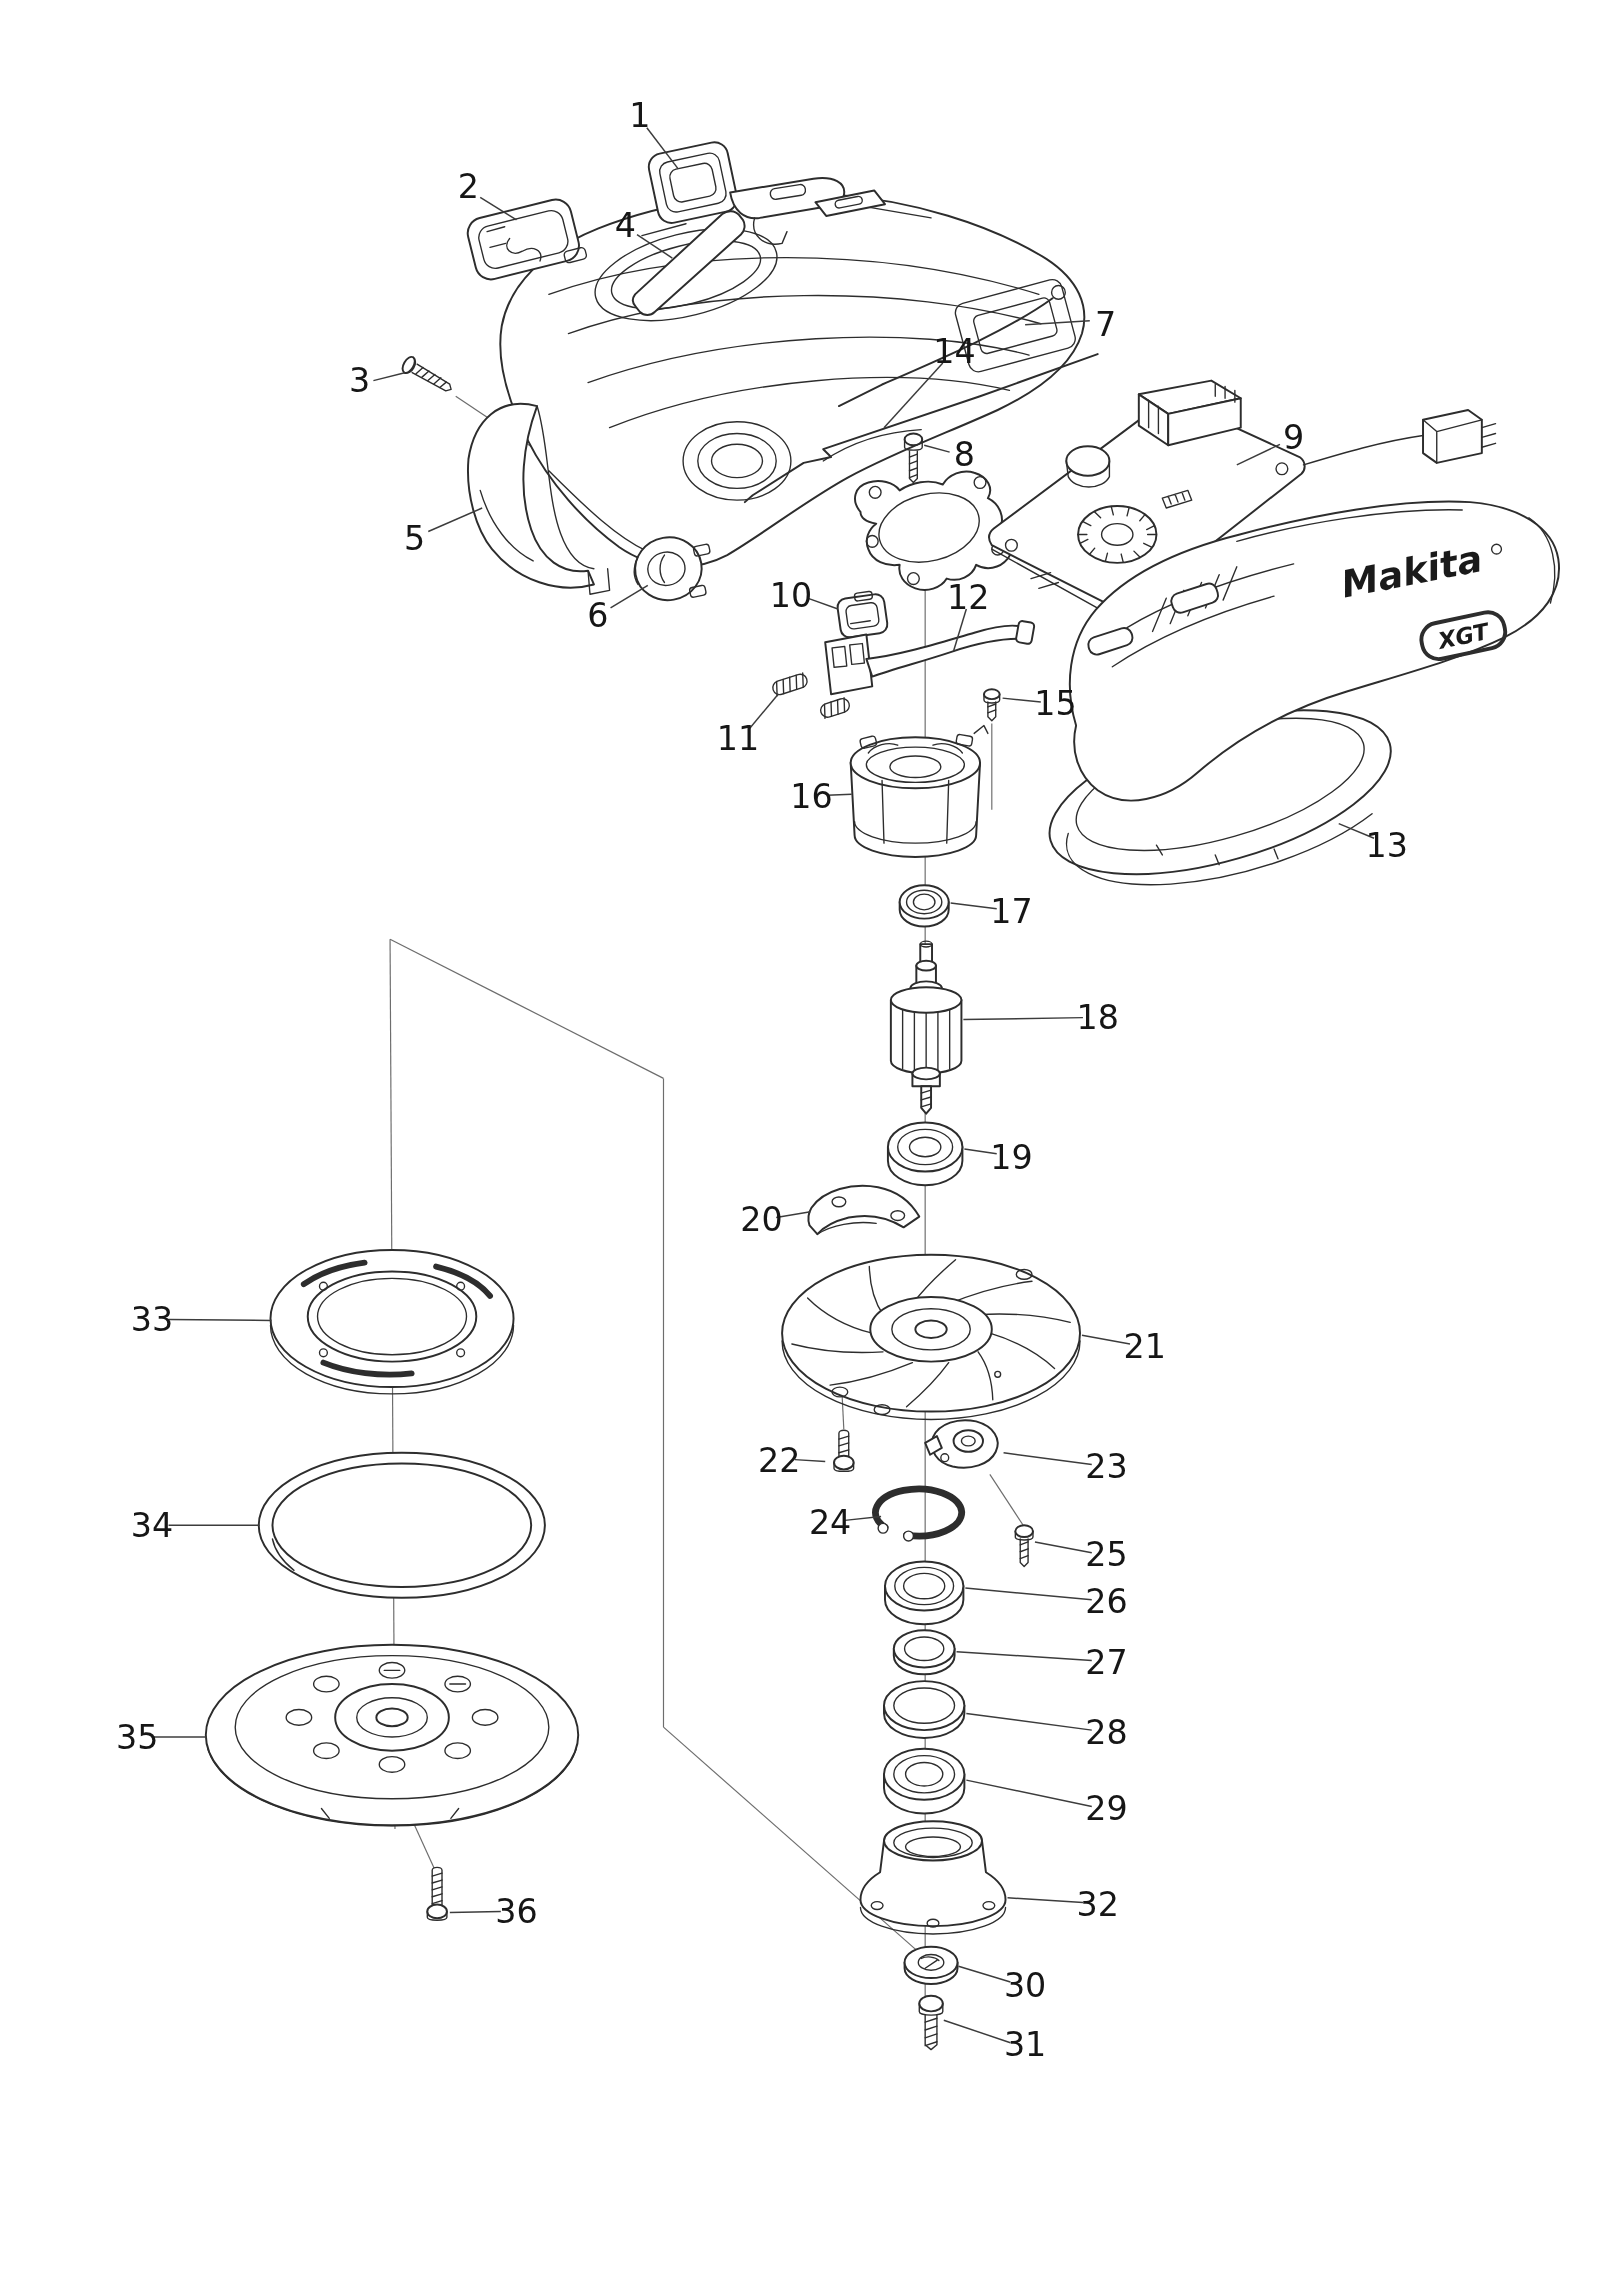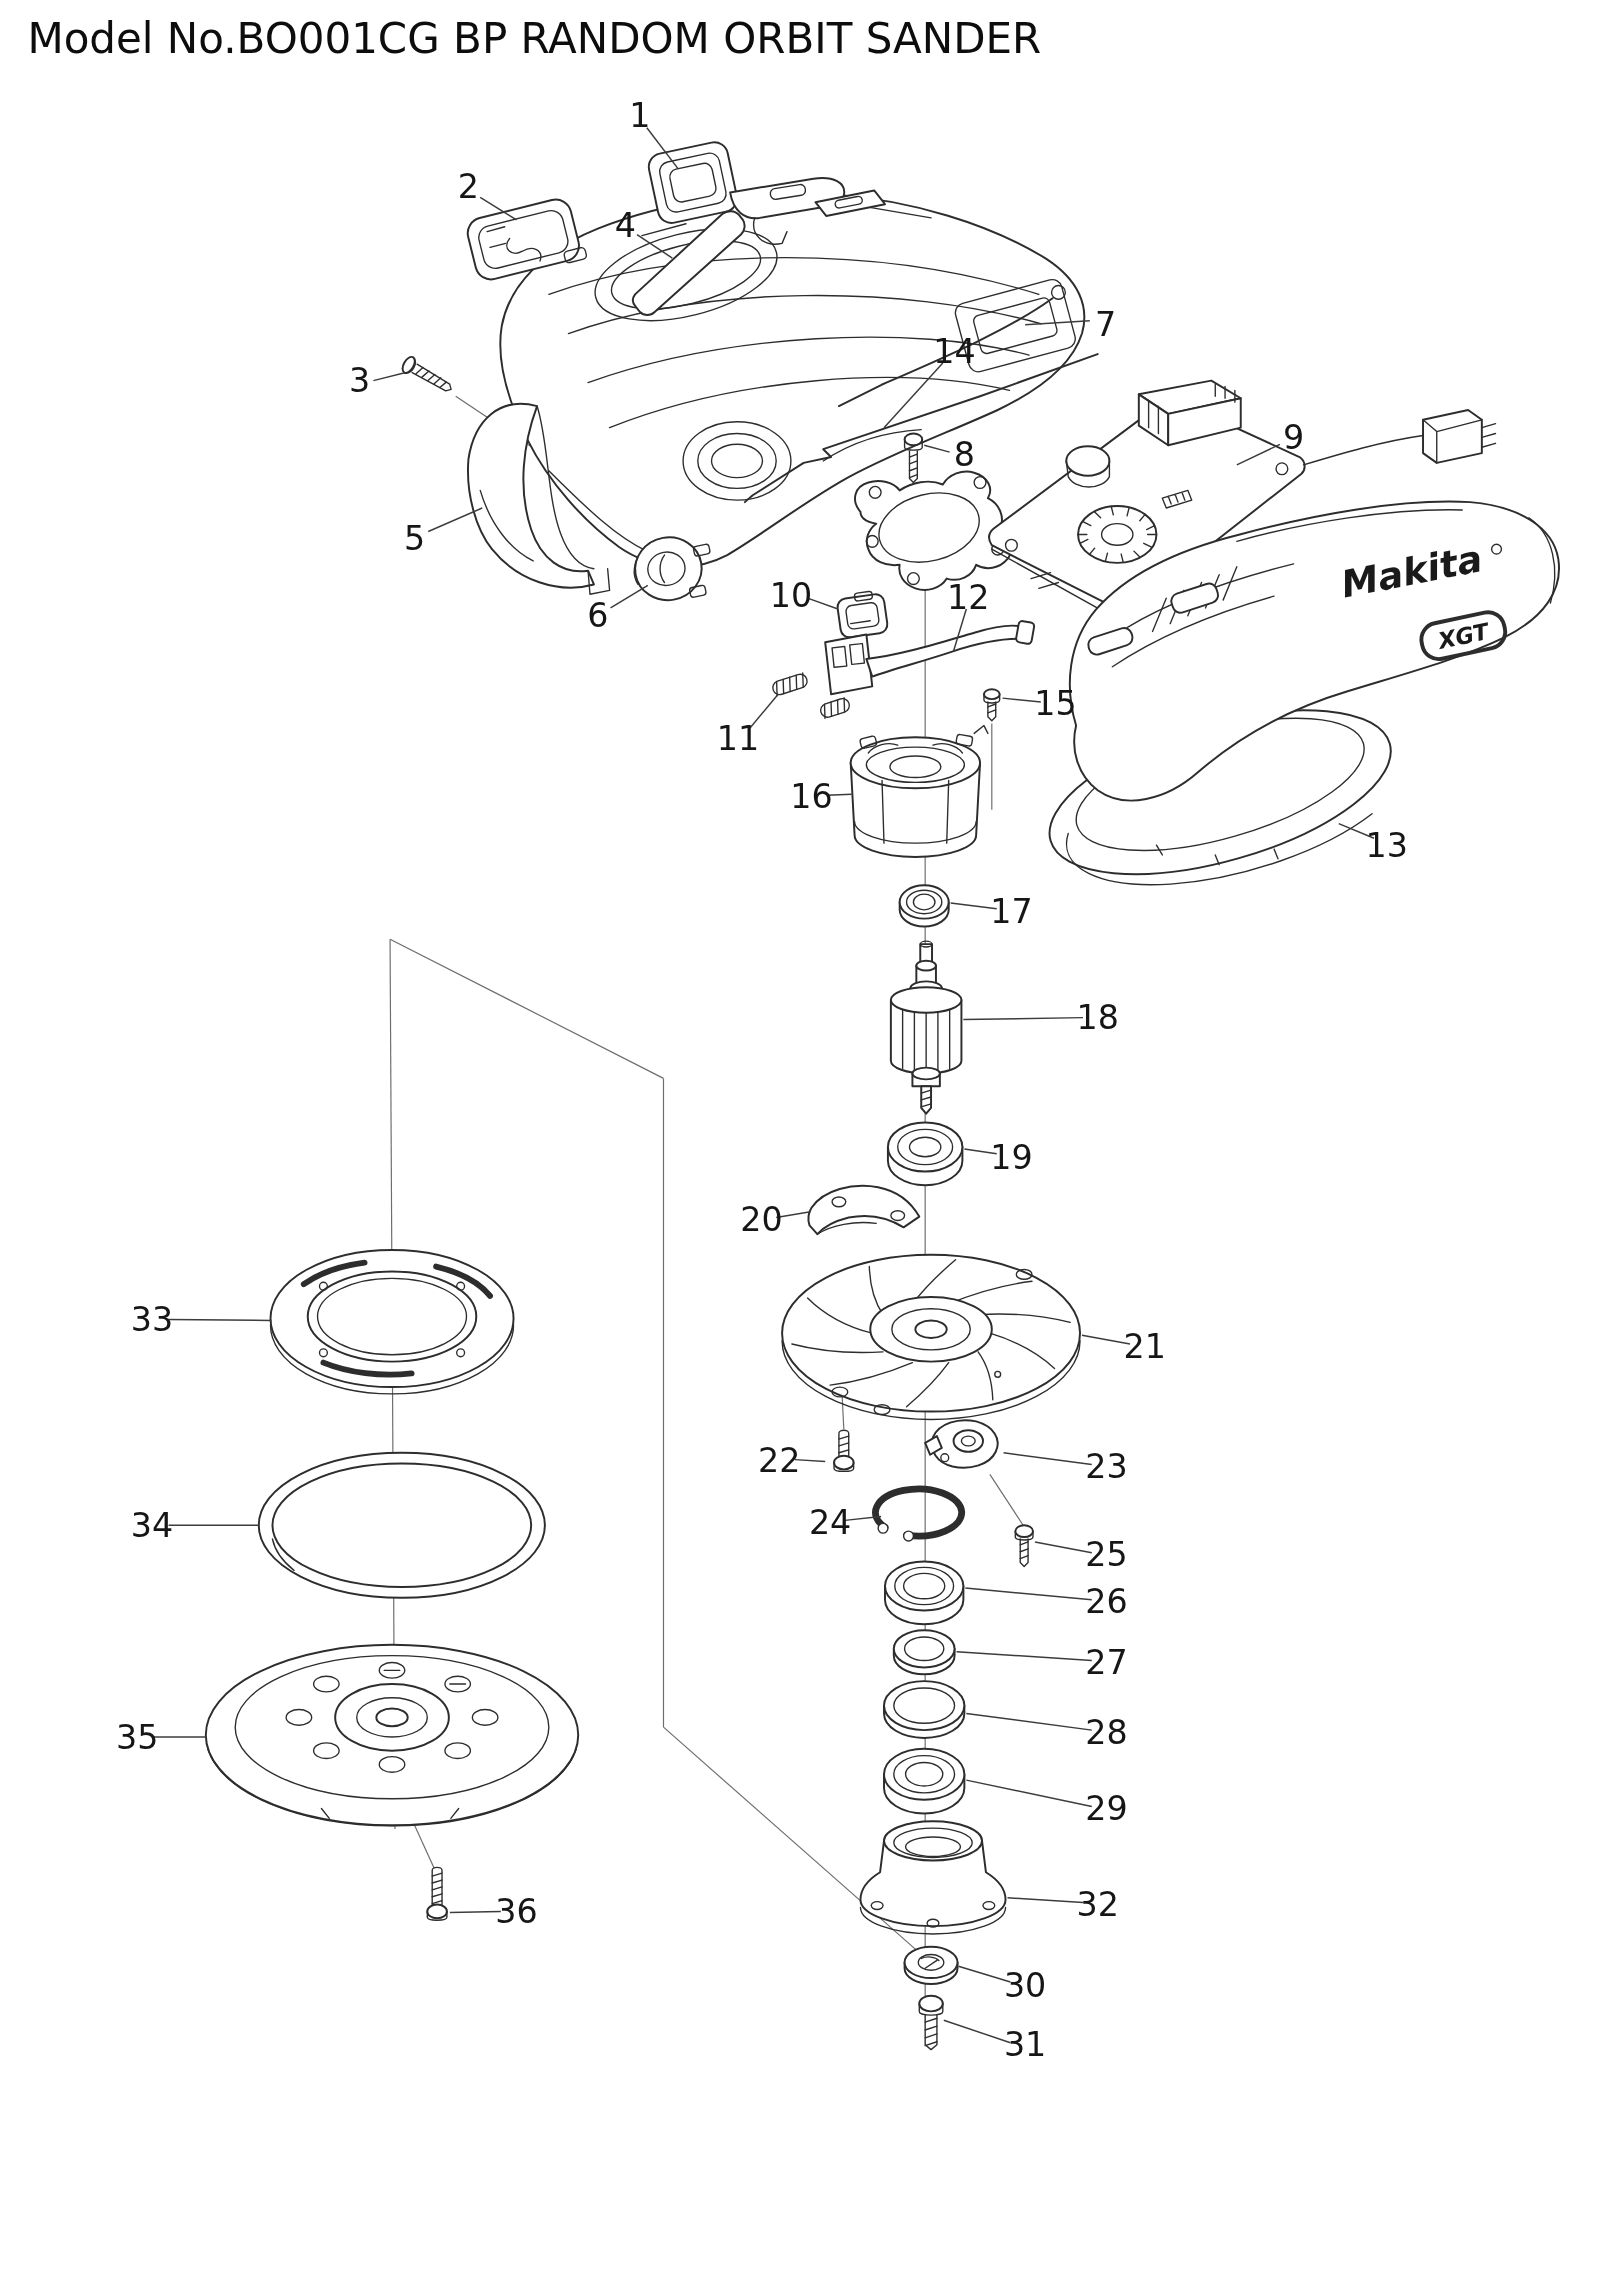--- a/index.html
+++ b/index.html
@@ -19,21 +19,20 @@
                font-family:"DejaVu Sans","Liberation Sans",sans-serif;}
   .logo-text{font-size:38px;font-style:italic;font-weight:bold;fill:#1a1a1a;
              font-family:"DejaVu Sans","Liberation Sans",sans-serif;}
   .badge-text{font-size:23px;font-style:italic;font-weight:bold;fill:#1a1a1a;text-anchor:middle;
              font-family:"DejaVu Sans","Liberation Sans",sans-serif;}
 </style>
 </head>
 <body>
 
 <div id="page">
-  <div id="title">Model No.BO001CG BP RANDOM ORBIT SANDER</div>
 
   <svg id="scene" width="1621" height="2293" viewBox="0 0 1654 2339">
 
     <g>
       <line class="phantom" x1="944" y1="556" x2="944" y2="2038"></line>
       <line class="phantom" x1="398" y1="958" x2="677" y2="1100"></line>
       <line class="phantom" x1="677" y1="1100" x2="677" y2="1762"></line>
       <line class="phantom" x1="677" y1="1762" x2="938" y2="1992"></line>
       <line class="phantom" x1="398" y1="958" x2="403" y2="1866"></line>
       <line class="phantom" x1="932" y1="492" x2="929" y2="514"></line>

